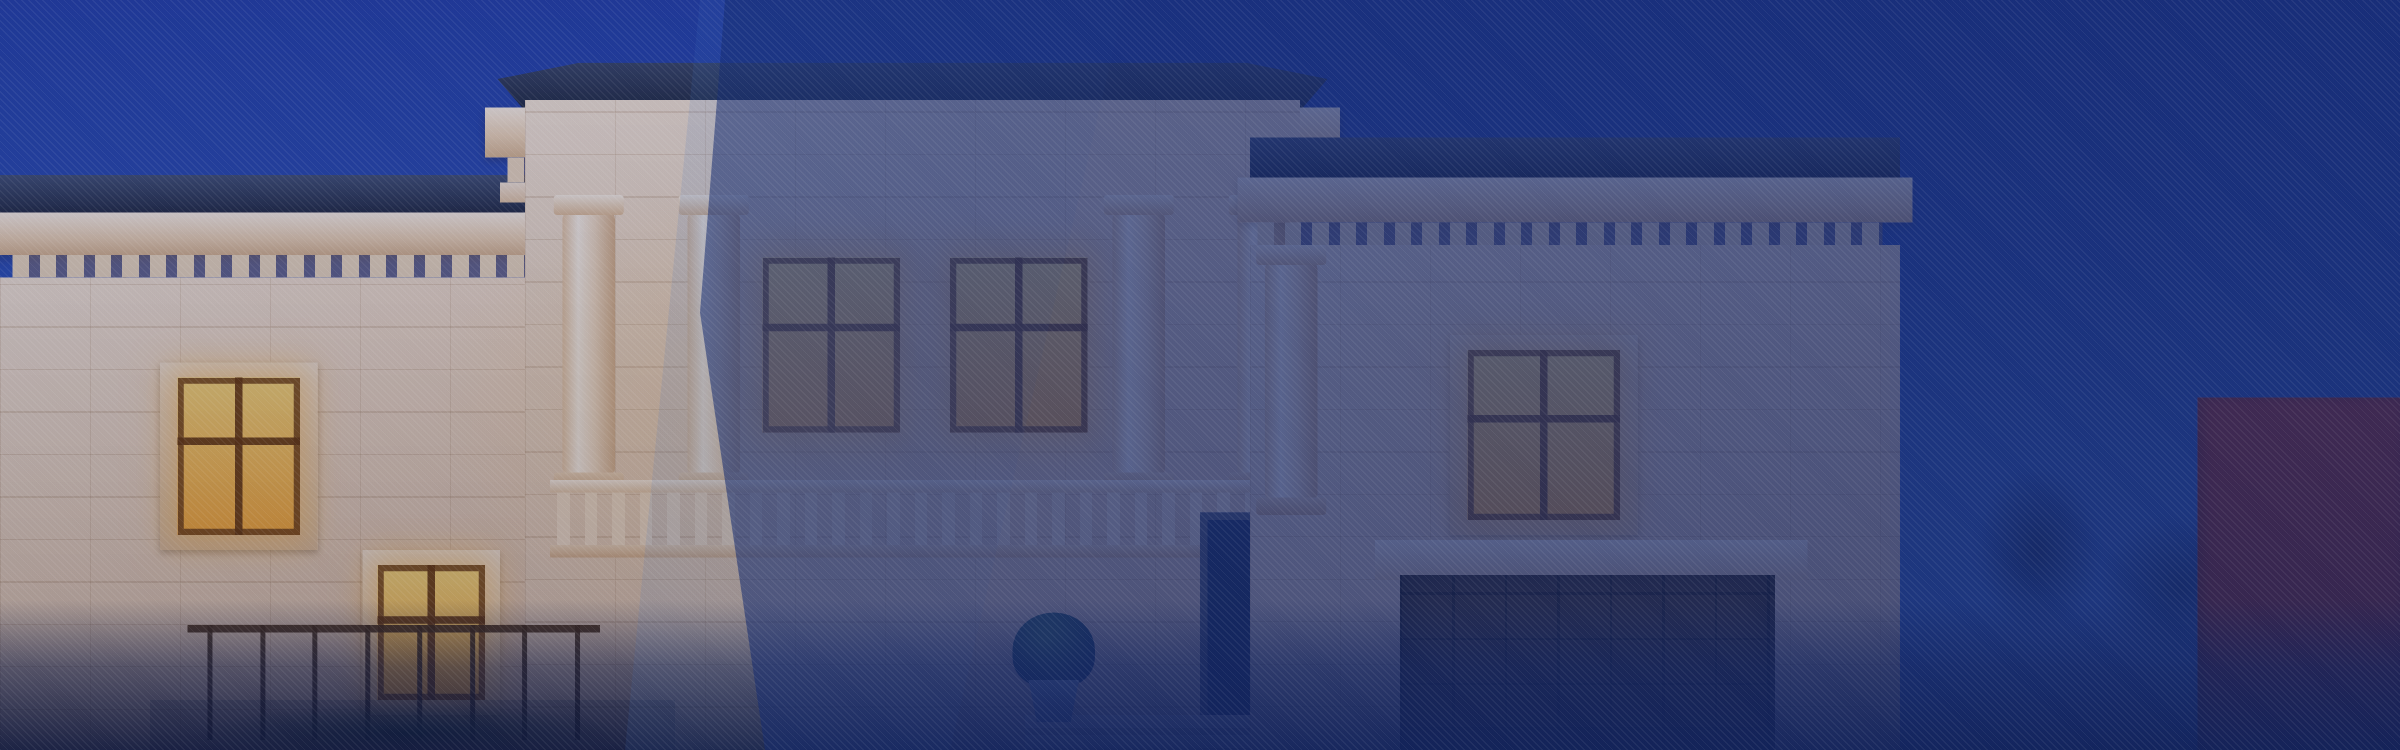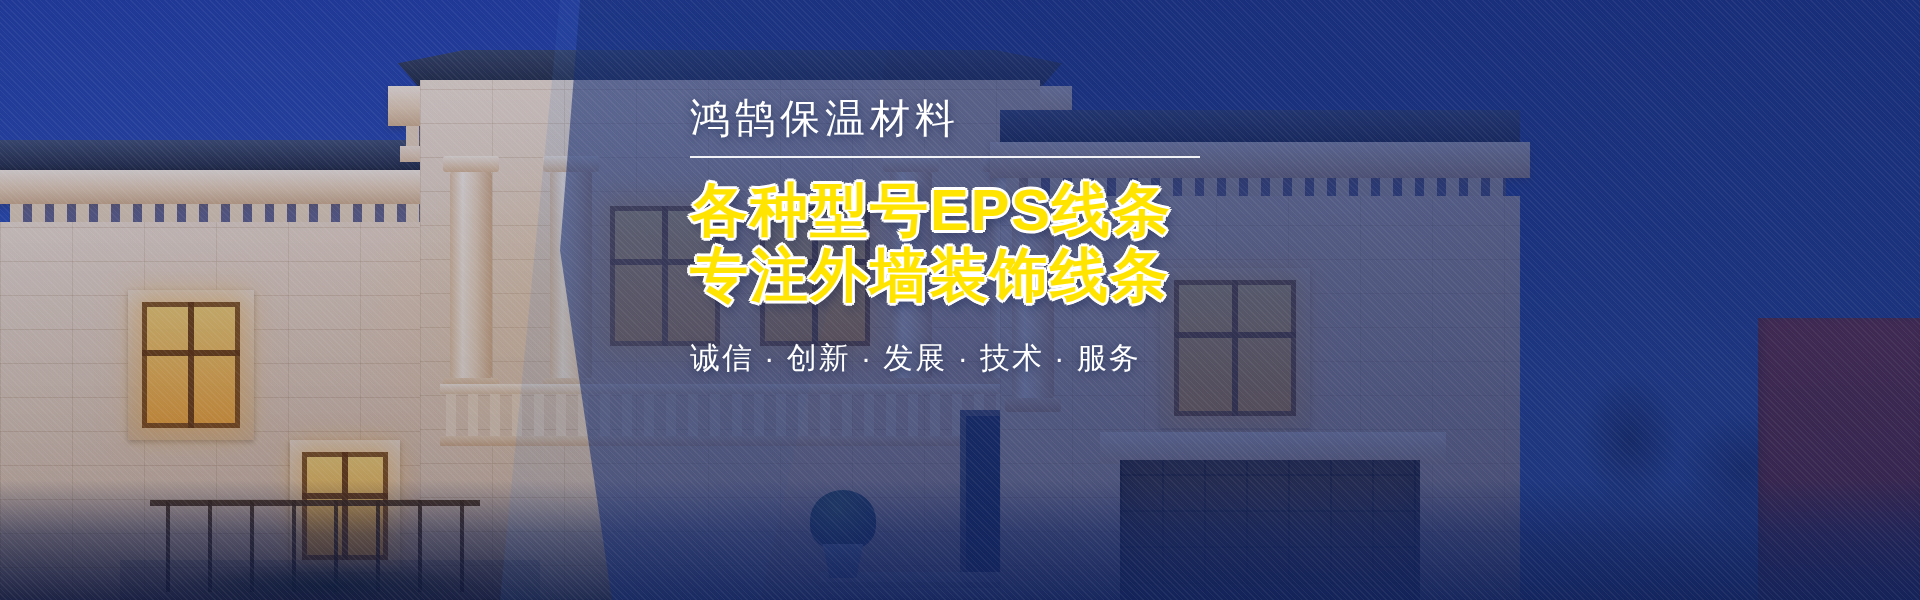--- a/index.html
+++ b/index.html
@@ -360,23 +360,14 @@
     <div class="redwall"></div>
     <div class="ground"></div>
     <div class="glow"></div>
     <div class="grade"></div>
   </div>
 
   <div class="panel-soft"></div>
   <div class="panel"></div>
   <div class="hatch"></div>
 
-  <div class="content">
-    <div class="brand">鸿鹄保温材料</div>
-    <div class="rule"></div>
-    <div class="headline">
-      <div class="hl">各种型号EPS线条</div>
-      <div class="hl">专注外墙装饰线条</div>
-    </div>
-    <div class="tagline">诚信 · 创新 · 发展 · 技术 · 服务</div>
-  </div>
 
 </div>
 
 </body></html>

